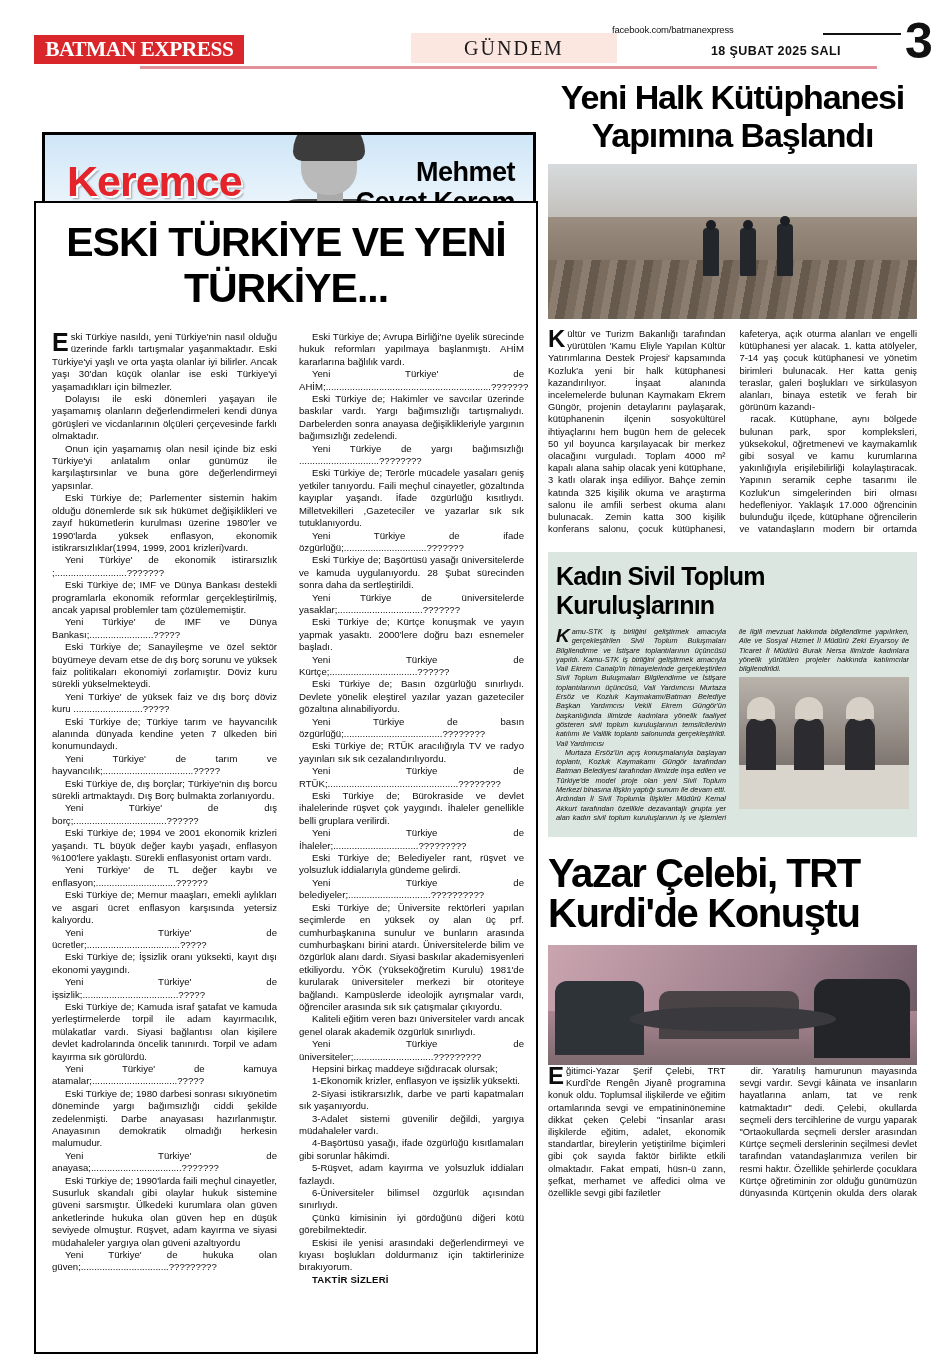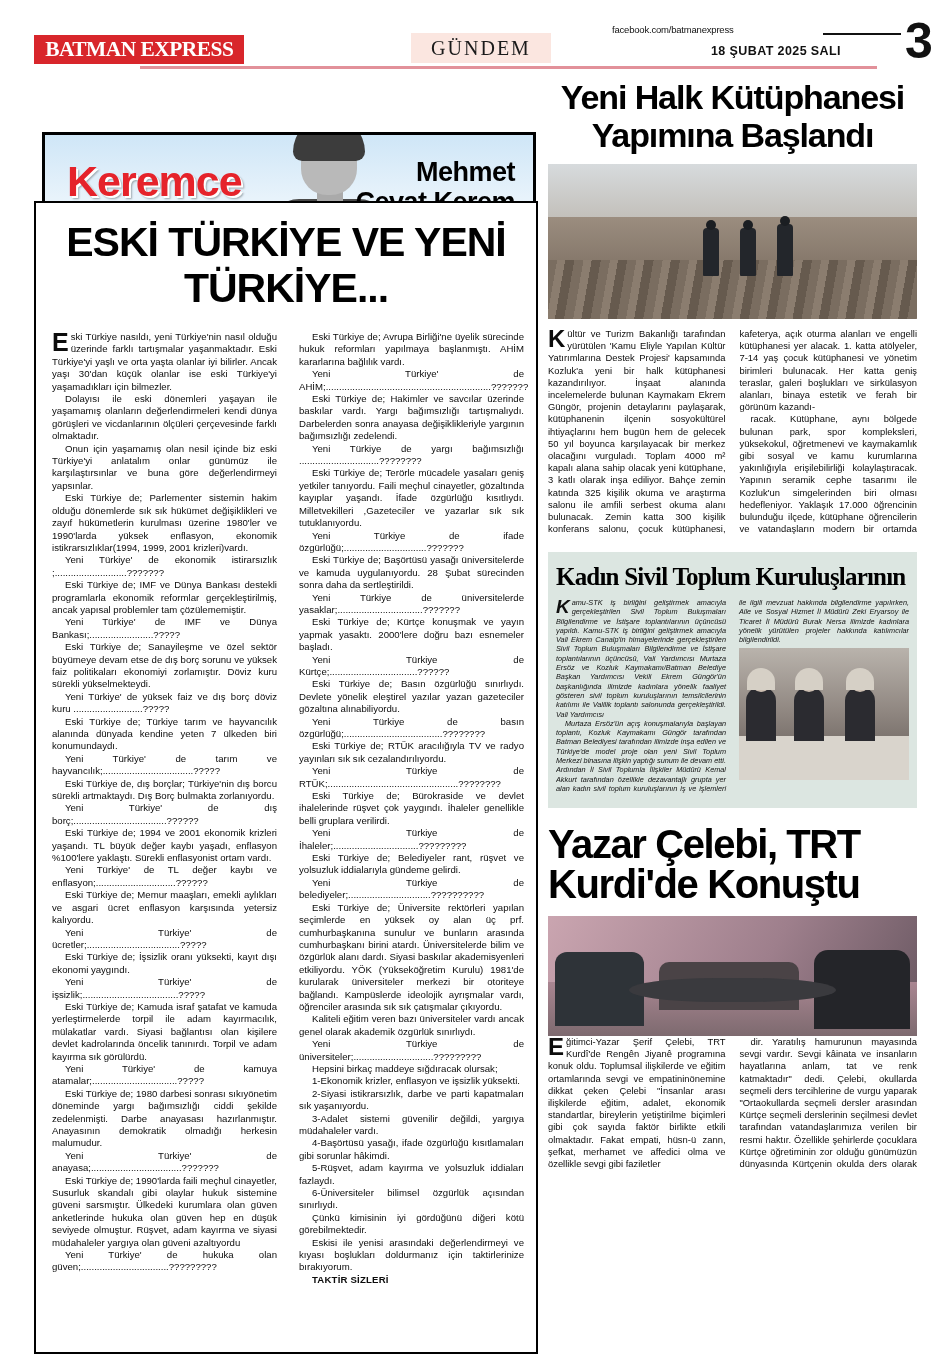--- a/index.html
+++ b/index.html
@@ -6,21 +6,21 @@
   body{width:951px;height:1364px;position:relative;overflow:hidden;
        font-family:"Liberation Sans",sans-serif;color:#111;}
 
   
   #masthead{position:absolute;left:0;top:0;width:951px;height:78px;}
   .logo-box{position:absolute;left:34px;top:35px;width:210px;height:29px;
             background:#d8262b;display:flex;align-items:center;justify-content:center;}
   .logo-text{color:#fff;font-weight:bold;font-size:21px;letter-spacing:-0.5px;
              font-family:"Liberation Serif",serif;font-stretch:condensed;
              transform:scaleX(1.02);white-space:nowrap;}
-  .section-tab{position:absolute;left:411px;top:33px;width:140px;height:30px;
+  .section-tab{position:absolute;left:411px;top:33px;width:206px;height:30px;
                background:#fbe6e0;display:flex;align-items:center;justify-content:center;}
   .section-tab span{font-size:20px;letter-spacing:2px;color:#1a1a1a;
                     font-family:"Liberation Serif",serif;}
   .masthead-rule{position:absolute;left:140px;top:66px;width:737px;height:2.5px;background:#e2919a;}
   .fb-link{position:absolute;left:612px;top:24px;font-size:9.5px;color:#111;letter-spacing:-0.2px;}
   .date-line{position:absolute;left:711px;top:44px;font-size:12.5px;font-weight:bold;
              letter-spacing:0.4px;color:#111;font-family:"Liberation Sans",sans-serif;}
   .page-rule{position:absolute;left:823px;top:33px;width:78px;height:2px;background:#111;}
   .page-num{position:absolute;left:905px;top:16px;font-size:50px;font-weight:bold;
             line-height:50px;color:#111;font-family:"Liberation Sans",sans-serif;}
@@ -80,21 +80,21 @@
                    background:linear-gradient(180deg,#d7dbdd,#c3c0bb);}
   .photo-news .ground{position:absolute;left:0;top:34%;width:100%;height:66%;
                    background:linear-gradient(180deg,#9b8d7f,#6b5e52);}
   .photo-news .rubble{position:absolute;left:0;top:62%;width:100%;height:38%;
                    background:repeating-linear-gradient(100deg,#7a6d60 0 9px,#8b7d6f 9px 17px,#665a4e 17px 26px);}
   .fig{position:absolute;bottom:28%;width:16px;height:48px;background:#23262b;border-radius:4px 4px 1px 1px;}
   .fig::before{content:"";position:absolute;left:3px;top:-8px;width:10px;height:10px;
                background:#1b1e22;border-radius:50%;}
 
   .head-kadin{font-size:25px;font-weight:bold;line-height:29px;letter-spacing:-0.8px;
-              color:#000;font-family:Liberation Serif, serif;}
+              color:#000;font-family:Liberation Sans, sans-serif;}
   .block-kadin{margin-top:12px;background:#dce6e1;padding:10px 8px 10px 8px;}
 
   .head-trt{font-size:40px;font-weight:bold;line-height:44px;letter-spacing:-1.4px;
             color:#000;text-align:left;font-family:"Liberation Sans",sans-serif;margin-top:14px;}
   .photo-trt{width:369px;height:120px;margin-top:10px;position:relative;overflow:hidden;
              background:linear-gradient(180deg,#cfa9b4 0%,#b88f9d 40%,#7d6a6f 100%);}
   .photo-trt .wall{position:absolute;left:0;top:0;width:100%;height:55%;
              background:linear-gradient(120deg,#caa5b0,#9e7f8c 60%,#6f5c66);}
   .photo-trt .table{position:absolute;left:22%;top:52%;width:56%;height:20%;
              background:#3a3a3e;border-radius:50%/60%;}

